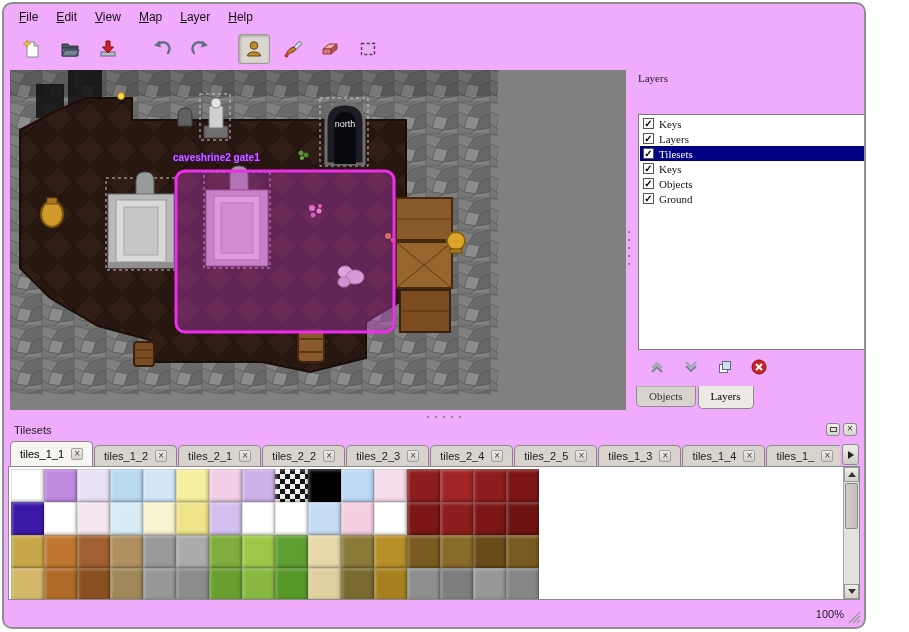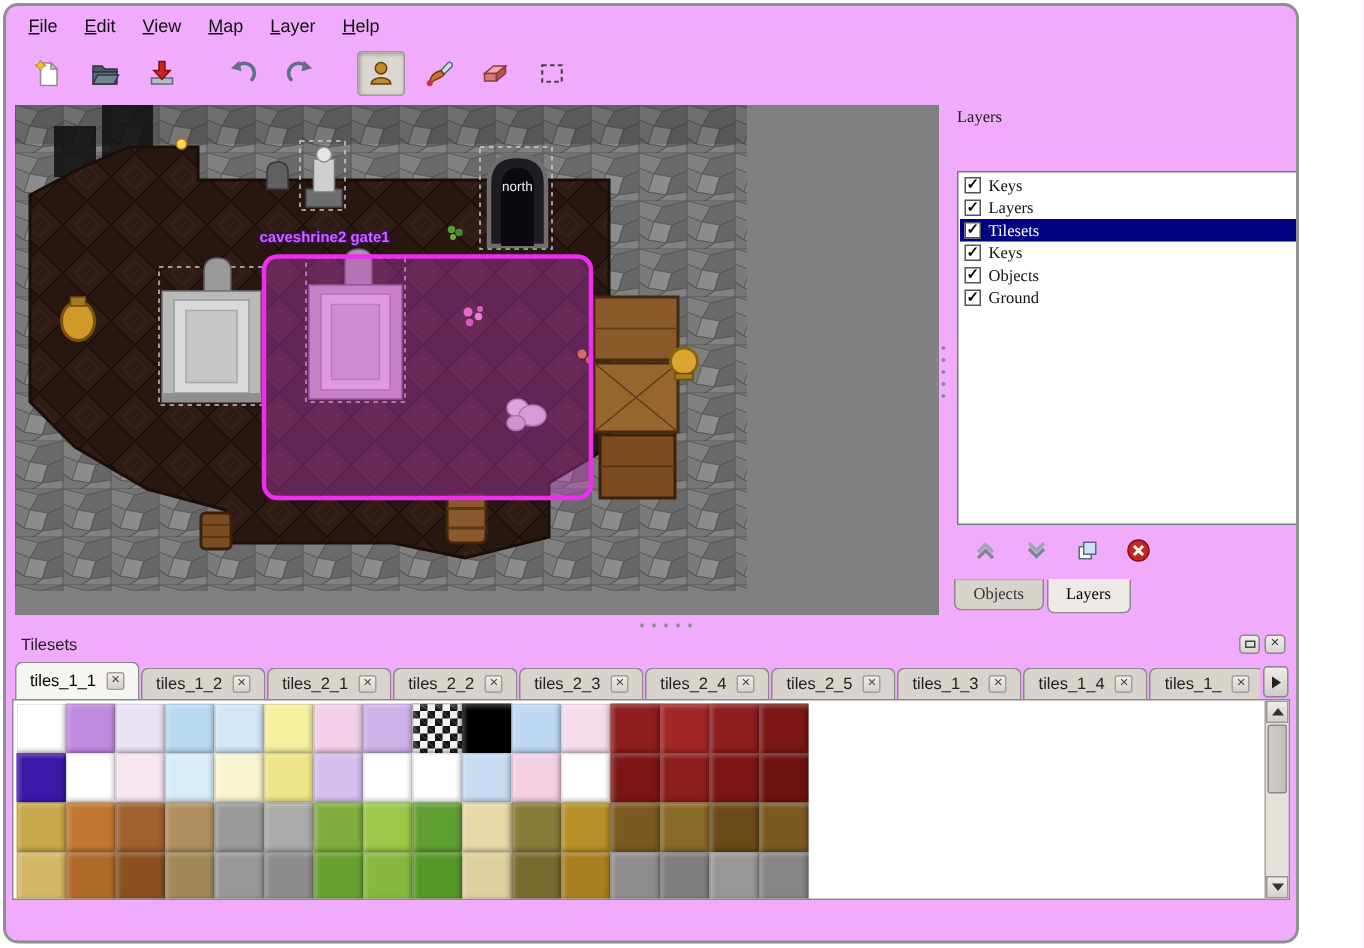--- a/index.html
+++ b/index.html
@@ -475,14 +475,20 @@
             <div class="tri-up"></div>
           </div>
         <div class="sthumb"></div>
         <div class="sbtn down">
             <div class="tri-down"></div>
           </div>
       </div>
     </div>
   </div>
 
+  <div class="statusbar">
+    <span class="zoom">100%</span>
+    <svg class="rgrip" width="13" height="13">
+        <path d="M12 1 L1 12 M12 5 L5 12 M12 9 L9 12" stroke="#9a9a9a" stroke-width="1.5"></path>
+      </svg>
+  </div>
 
 </div>
 
 </body></html>

